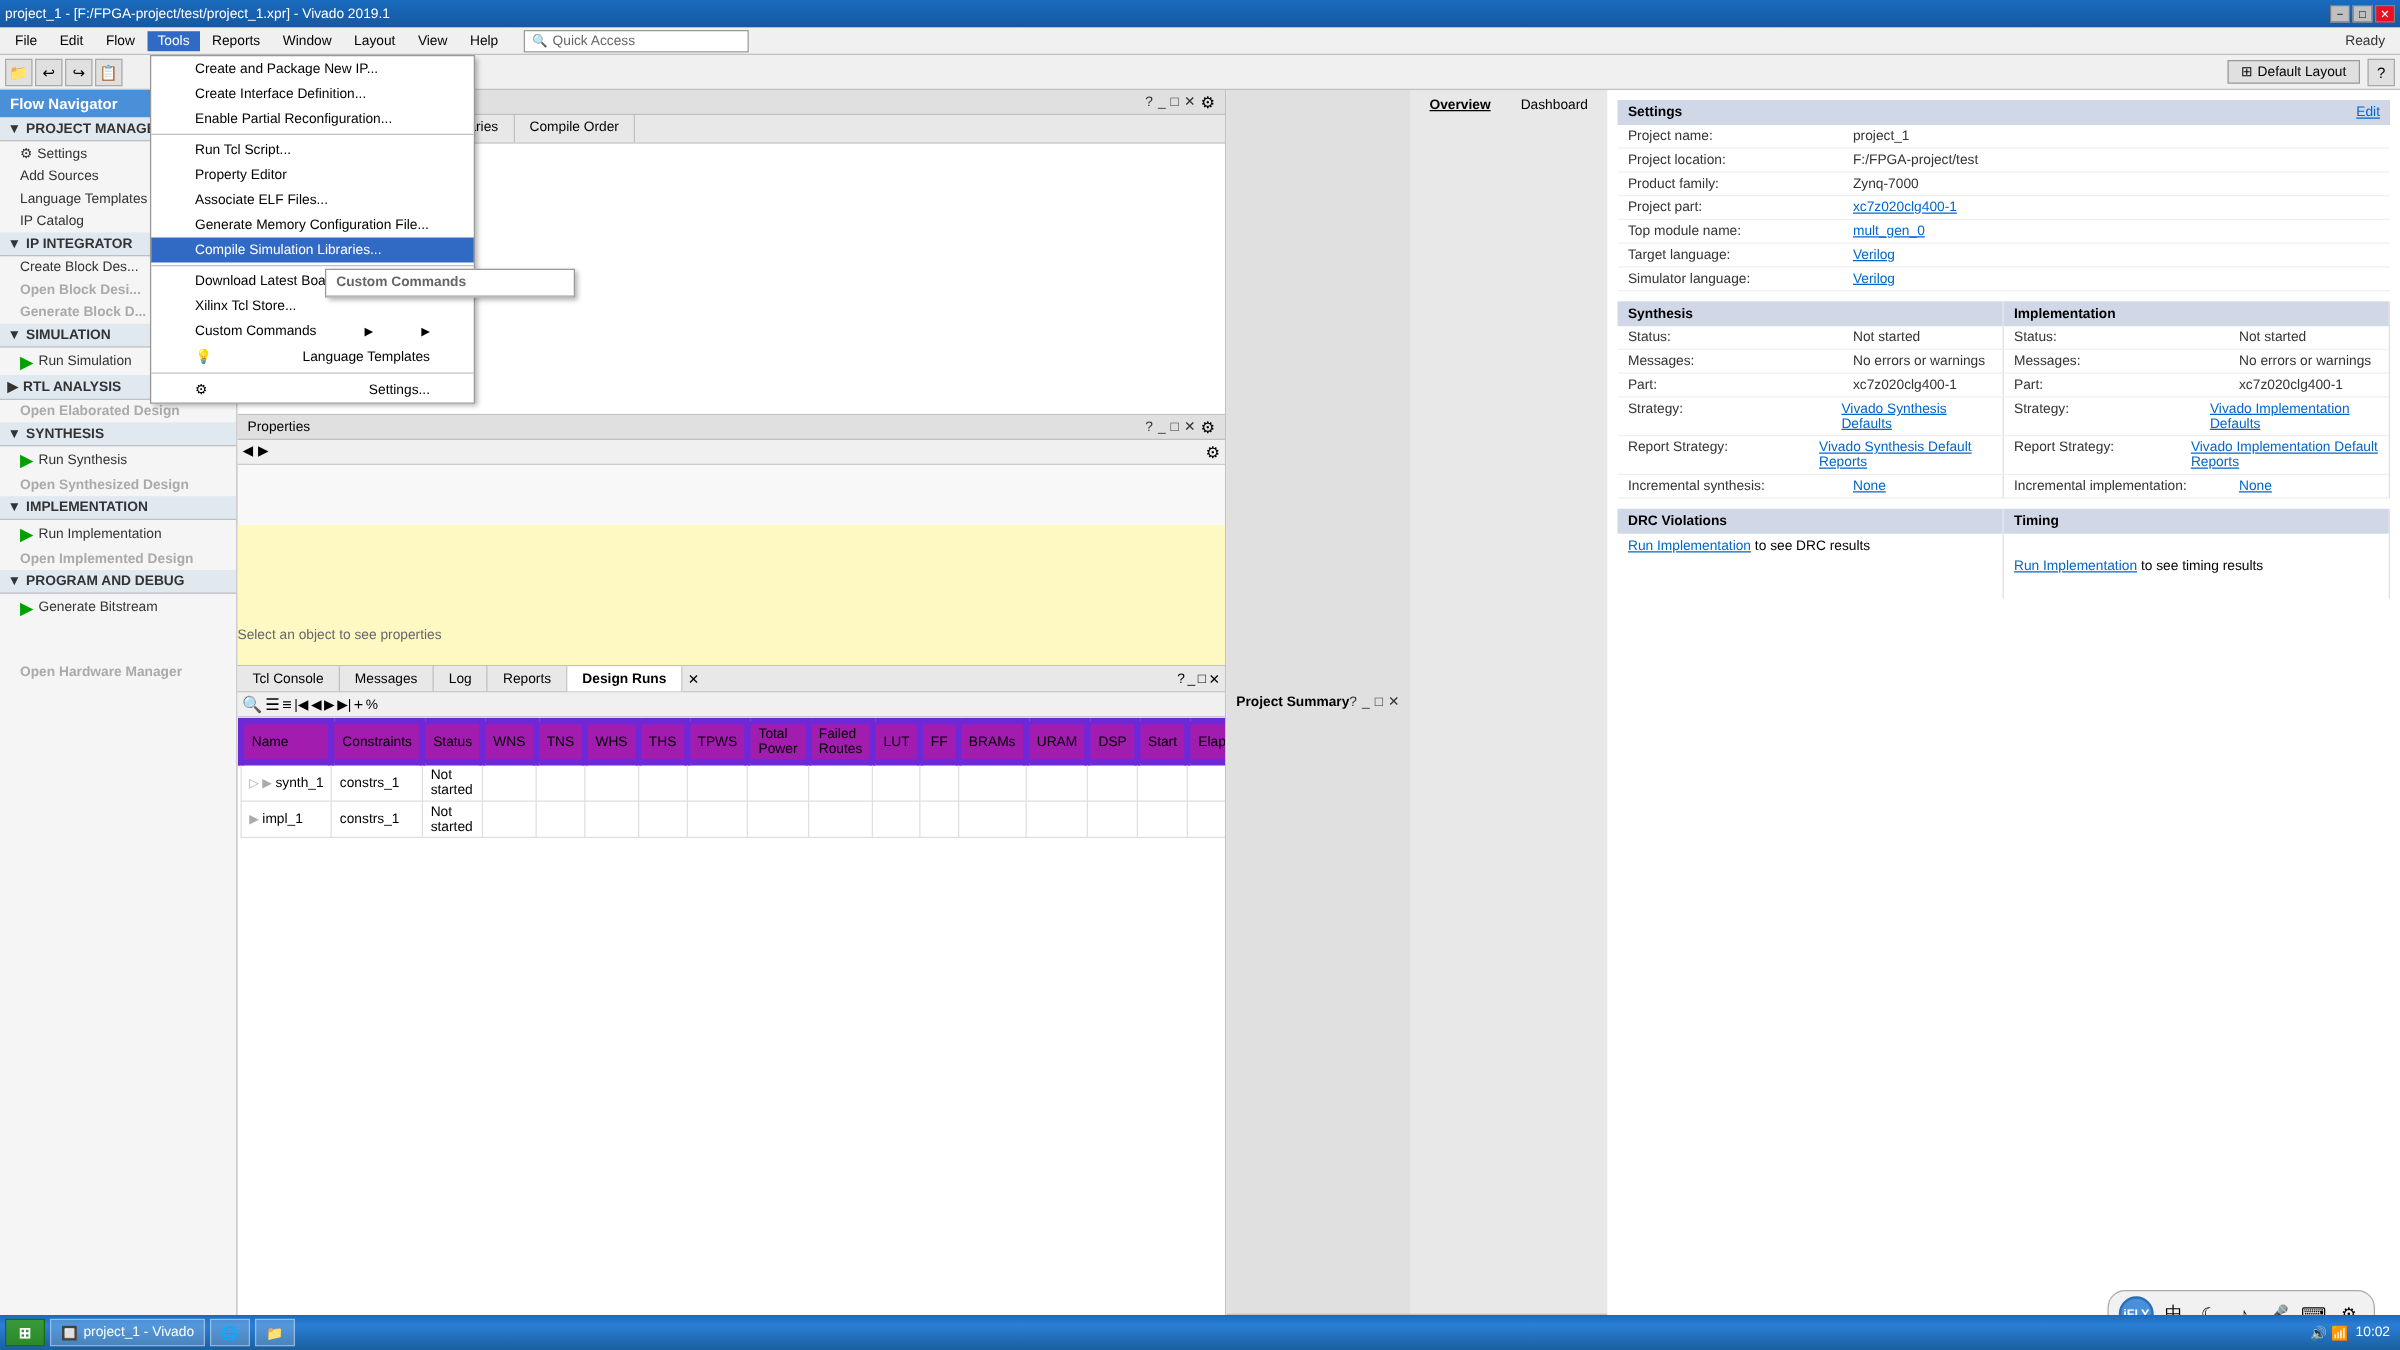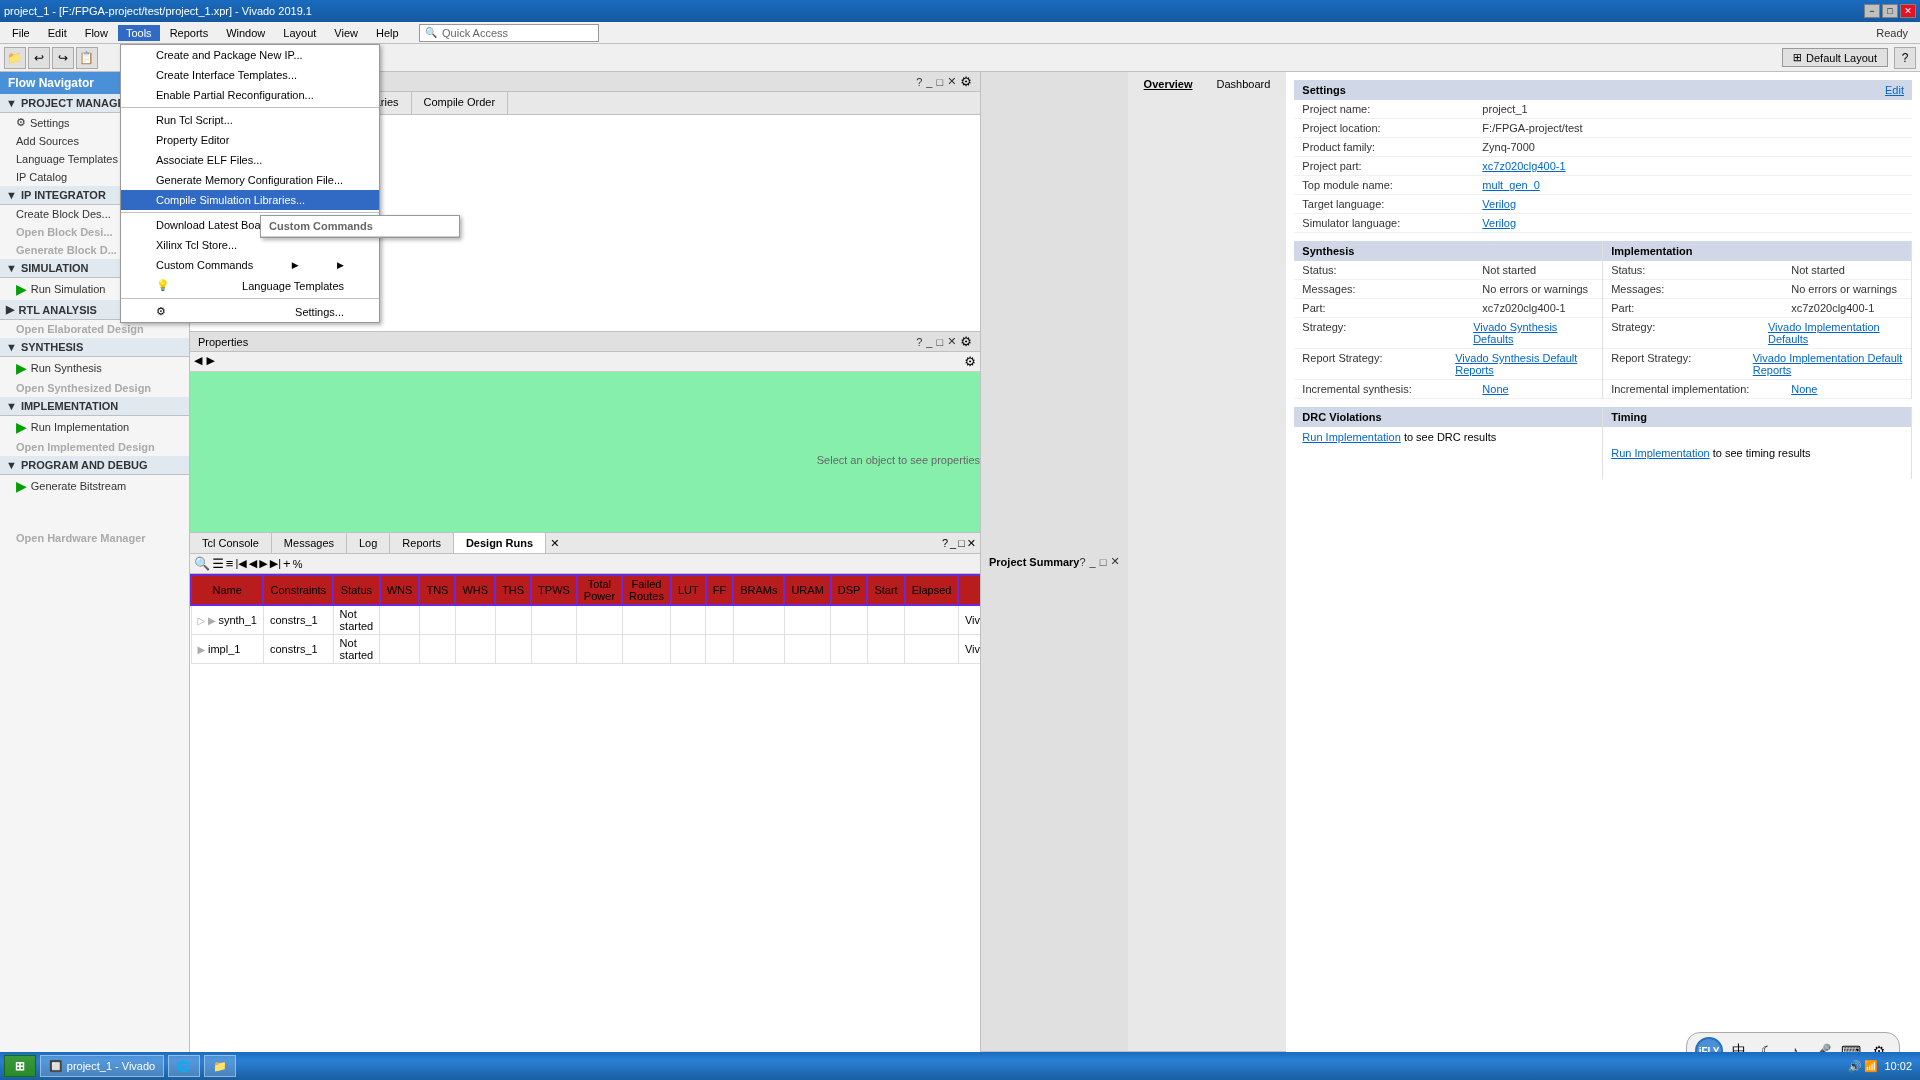--- a/index.html
+++ b/index.html
@@ -41,21 +41,21 @@
     #source-panel { height: 260px; background: #f8f8f8; border-bottom: 1px solid #c0c0c0; display: flex; flex-direction: column; }
     #source-panel-header { background: #e0e0e0; padding: 2px 8px; display: flex; align-items: center; justify-content: space-between; border-bottom: 1px solid #c0c0c0; }
     #source-tabs { display: flex; background: #e8e8e8; border-bottom: 1px solid #c0c0c0; }
     .source-tab { padding: 4px 12px; font-size: 11px; cursor: pointer; border-right: 1px solid #c0c0c0; }
     .source-tab.active { background: white; border-bottom: 2px solid white; font-weight: bold; }
     #source-content { flex: 1; background: white; position: relative; }
 
     
     #properties-panel { height: 200px; background: #f8f8f8; border-bottom: 1px solid #c0c0c0; }
     #props-header { background: #e0e0e0; padding: 2px 8px; display: flex; align-items: center; justify-content: space-between; border-bottom: 1px solid #c0c0c0; }
-    #props-content { background: #86efac; height: calc(100% - 24px); display: flex; align-items: center; justify-content: flex-end; color: #666; font-size: 11px; }
+    #props-content { background: #fef9c3; height: calc(100% - 24px); display: flex; align-items: center; justify-content: flex-start; color: #666; font-size: 11px; margin-top: 48px; }
 
     
     #right-panel { width: 940px; background: #f8f8f8; border-left: 1px solid #c0c0c0; display: flex; flex-direction: row; overflow: hidden; }
     #summary-header { background: #e0e0e0; padding: 2px 8px; display: flex; align-items: center; justify-content: space-between; border-bottom: 1px solid #c0c0c0; }
     #summary-tabs { display: flex; background: #e8e8e8; border-bottom: 1px solid #c0c0c0; padding: 4px 8px; gap: 8px; }
     .summary-tab { padding: 2px 8px; font-size: 11px; cursor: pointer; }
     .summary-tab.active { font-weight: bold; text-decoration: underline; }
     #summary-content { flex: 1; overflow-y: auto; background: white; padding: 8px; }
 
     
@@ -70,21 +70,21 @@
 
     
     #bottom-panel { height: 200px; background: #f8f8f8; display: flex; flex-direction: column; border-top: 1px solid #c0c0c0; }
     #bottom-tabs { display: flex; background: #e8e8e8; border-bottom: 1px solid #c0c0c0; align-items: center; }
     .bottom-tab { padding: 4px 12px; font-size: 11px; cursor: pointer; border-right: 1px solid #c0c0c0; }
     .bottom-tab.active { background: white; font-weight: bold; }
     .bottom-tab-close { padding: 0 4px; cursor: pointer; font-size: 11px; }
     #bottom-toolbar { display: flex; background: #f0f0f0; border-bottom: 1px solid #c0c0c0; padding: 2px 4px; gap: 2px; align-items: center; }
     #bottom-content { flex: 1; background: white; overflow: auto; }
     #design-runs-table { width: 100%; border-collapse: collapse; font-size: 11px; }
-    #design-runs-table th { background: #b91c1c; border: 2px solid #6d28d9; padding: 2px 6px; text-align: center; font-size: 11px; font-weight: normal; }
+    #design-runs-table th { background: #a21caf; border: 5px solid #6d28d9; padding: 2px 6px; text-align: left; font-size: 11px; font-weight: normal; }
     #design-runs-table td { border: 1px solid #e0e0e0; padding: 2px 6px; }
 
     
     #taskbar { height: 28px; background: linear-gradient(to bottom, #1a6bbf 0%, #2a7fd4 30%, #1a5fa0 100%); display: flex; align-items: center; padding: 0 4px; gap: 4px; position: fixed; bottom: 0; left: 0; right: 0; }
     #start-btn { background: linear-gradient(to bottom, #3a9a3a, #2a8a2a); color: white; padding: 2px 10px; font-size: 12px; font-weight: bold; border: 1px solid #1a6a1a; cursor: pointer; height: 22px; display: flex; align-items: center; }
     .taskbar-item { background: rgba(255,255,255,0.2); border: 1px solid rgba(255,255,255,0.4); color: white; padding: 2px 8px; font-size: 11px; height: 22px; display: flex; align-items: center; cursor: pointer; gap: 4px; }
     #taskbar-right { margin-left: auto; display: flex; align-items: center; gap: 6px; color: white; font-size: 11px; }
     #clock { color: white; font-size: 11px; padding-right: 4px; }
     #tools-menu { position: absolute; left: 120px; top: 44px; background: white; border: 1px solid #999; box-shadow: 2px 2px 4px rgba(0,0,0,0.3); z-index: 200; width: 260px; }
     .menu-dropdown-item { padding: 4px 35px; font-size: 11px; cursor: pointer; display: flex; align-items: center; justify-content: space-between; }
@@ -538,21 +538,21 @@
     </div>
   </div>
 </div>
 
 <div id="status-bar">
   <span>编译仿真库</span>
 </div>
 
 <div id="tools-menu">
   <div class="menu-dropdown-item">Create and Package New IP...</div>
-  <div class="menu-dropdown-item">Create Interface Templates...</div>
+  <div class="menu-dropdown-item">Create Interface Definition...</div>
   <div class="menu-dropdown-item">Enable Partial Reconfiguration...</div>
   <div class="menu-separator"></div>
   <div class="menu-dropdown-item">Run Tcl Script...</div>
   <div class="menu-dropdown-item">Property Editor</div>
   <div class="menu-dropdown-item">Associate ELF Files...</div>
   <div class="menu-dropdown-item">Generate Memory Configuration File...</div>
   <div class="menu-dropdown-item highlighted">Compile Simulation Libraries...</div>
   <div class="menu-separator"></div>
   <div class="menu-dropdown-item">Download Latest Boards...</div>
   <div class="menu-dropdown-item">Xilinx Tcl Store...</div>

